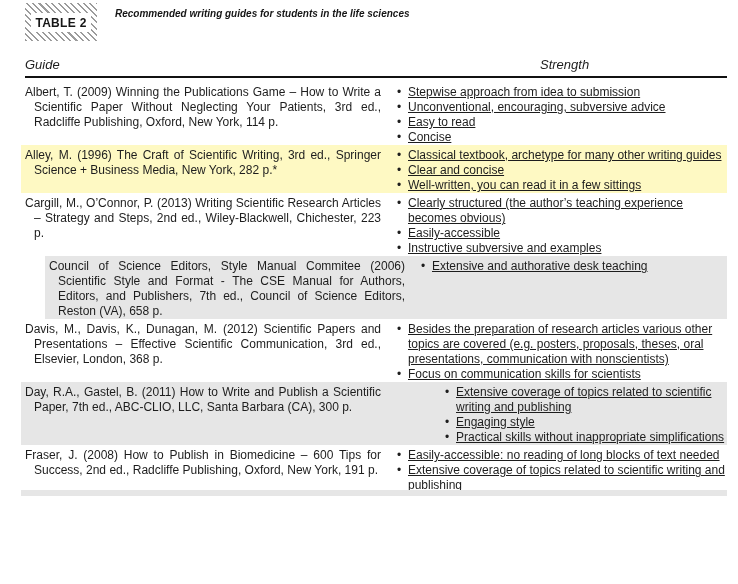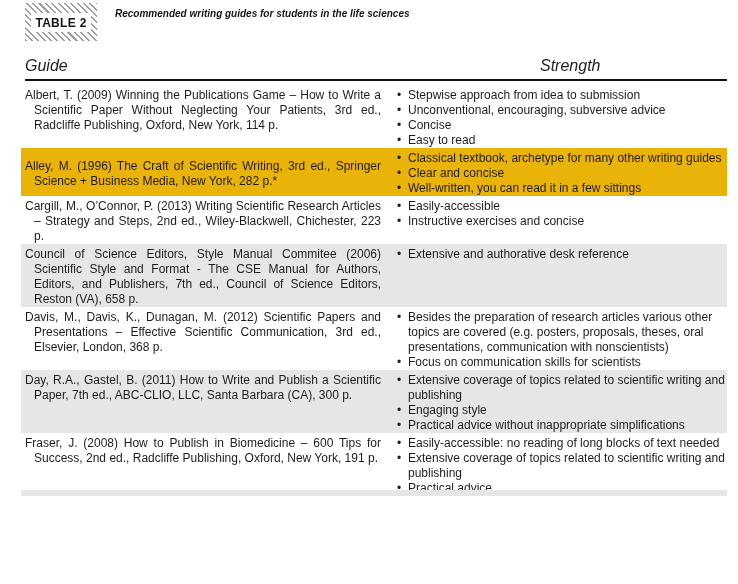--- a/index.html
+++ b/index.html
@@ -56,21 +56,21 @@
     font-style: italic;
     font-size: 10px;
     color: #161616;
   }
 
   
   .col-headers {
     display: flex;
     margin-top: 16px;
     font-style: italic;
-    font-size: 16px;
+    font-size: 13px;
   }
   .col-guide {
     width: 374px;
     padding-left: 4px;
     flex: 0 0 auto;
   }
   .col-strength-wrap {
     flex: 1 1 auto;
     padding-left: 145px;
   }
@@ -101,20 +101,21 @@
     text-indent: -9px;
   }
   .strength-list {
     flex: 1 1 auto;
     list-style: none;
     padding-right: 2px;
   }
   .strength-list li {
     position: relative;
     padding-left: 13px;
+    text-decoration: underline;
   }
   .strength-list li::before {
     content: "\2022";
     position: absolute;
     left: 2px;
     top: 0;
   }
 
   
   .next-row-sliver {
@@ -148,73 +149,74 @@
     <div class="rule"></div>
 
     <div class="tbody">
   <div class="row">
     <div class="guide-cell">
       <div class="guide-text">Albert, T. (2009) Winning the Publications Game – How to Write a Scientific Paper Without Neglecting Your Patients, 3rd ed., Radcliffe Publishing, Oxford, New York, 114 p.</div>
     </div>
     <ul class="strength-list">
             <li>Stepwise approach from idea to submission</li>
             <li>Unconventional, encouraging, subversive advice</li>
+            <li>Easy to read</li>
             <li>Concise</li>
-            <li>Easy to read</li>
-          </ul>
-  </div>
-
-  <div class="row" style="background: #eab308; align-items: center;">
+          </ul>
+  </div>
+
+  <div class="row" style="background: #fef9c3;">
     <div class="guide-cell">
       <div class="guide-text">Alley, M. (1996) The Craft of Scientific Writing, 3rd ed., Springer Science + Business Media, New York, 282 p.*</div>
     </div>
     <ul class="strength-list">
             <li>Classical textbook, archetype for many other writing guides</li>
             <li>Clear and concise</li>
             <li>Well-written, you can read it in a few sittings</li>
           </ul>
   </div>
 
   <div class="row">
     <div class="guide-cell">
       <div class="guide-text">Cargill, M., O’Connor, P. (2013) Writing Scientific Research Articles – Strategy and Steps, 2nd ed., Wiley-Blackwell, Chichester, 223 p.</div>
     </div>
     <ul class="strength-list">
+            <li>Clearly structured (the author’s teaching experience becomes obvious)</li>
             <li>Easily-accessible</li>
-            <li>Instructive exercises and concise</li>
-          </ul>
-  </div>
-
-  <div class="row" style="background: rgb(230, 230, 230);">
+            <li>Instructive subversive and examples</li>
+          </ul>
+  </div>
+
+  <div class="row" style="background: rgb(230, 230, 230); margin-left: 24px;">
     <div class="guide-cell">
       <div class="guide-text">Council of Science Editors, Style Manual Commitee (2006) Scientific Style and Format - The CSE Manual for Authors, Editors, and Publishers, 7th ed., Council of Science Editors, Reston (VA), 658 p.</div>
     </div>
     <ul class="strength-list">
-            <li>Extensive and authorative desk reference</li>
+            <li>Extensive and authorative desk teaching</li>
           </ul>
   </div>
 
   <div class="row">
     <div class="guide-cell">
       <div class="guide-text">Davis, M., Davis, K., Dunagan, M. (2012) Scientific Papers and Presentations – Effective Scientific Communication, 3rd ed., Elsevier, London, 368 p.</div>
     </div>
     <ul class="strength-list">
             <li>Besides the preparation of research articles various other topics are covered (e.g. posters, proposals, theses, oral presentations, communication with nonscientists)</li>
             <li>Focus on communication skills for scientists</li>
           </ul>
   </div>
 
-  <div class="row" style="background: rgb(230, 230, 230);">
+  <div class="row" style="background: rgb(230, 230, 230); gap: 48px;">
     <div class="guide-cell">
       <div class="guide-text">Day, R.A., Gastel, B. (2011) How to Write and Publish a Scientific Paper, 7th ed., ABC-CLIO, LLC, Santa Barbara (CA), 300 p.</div>
     </div>
     <ul class="strength-list">
             <li>Extensive coverage of topics related to scientific writing and publishing</li>
             <li>Engaging style</li>
-            <li>Practical advice without inappropriate simplifications</li>
+            <li>Practical skills without inappropriate simplifications</li>
           </ul>
   </div>
 
   <div class="row">
     <div class="guide-cell">
       <div class="guide-text">Fraser, J. (2008) How to Publish in Biomedicine – 600 Tips for Success, 2nd ed., Radcliffe Publishing, Oxford, New York, 191 p.</div>
     </div>
     <ul class="strength-list">
             <li>Easily-accessible: no reading of long blocks of text needed</li>
             <li>Extensive coverage of topics related to scientific writing and publishing</li>

